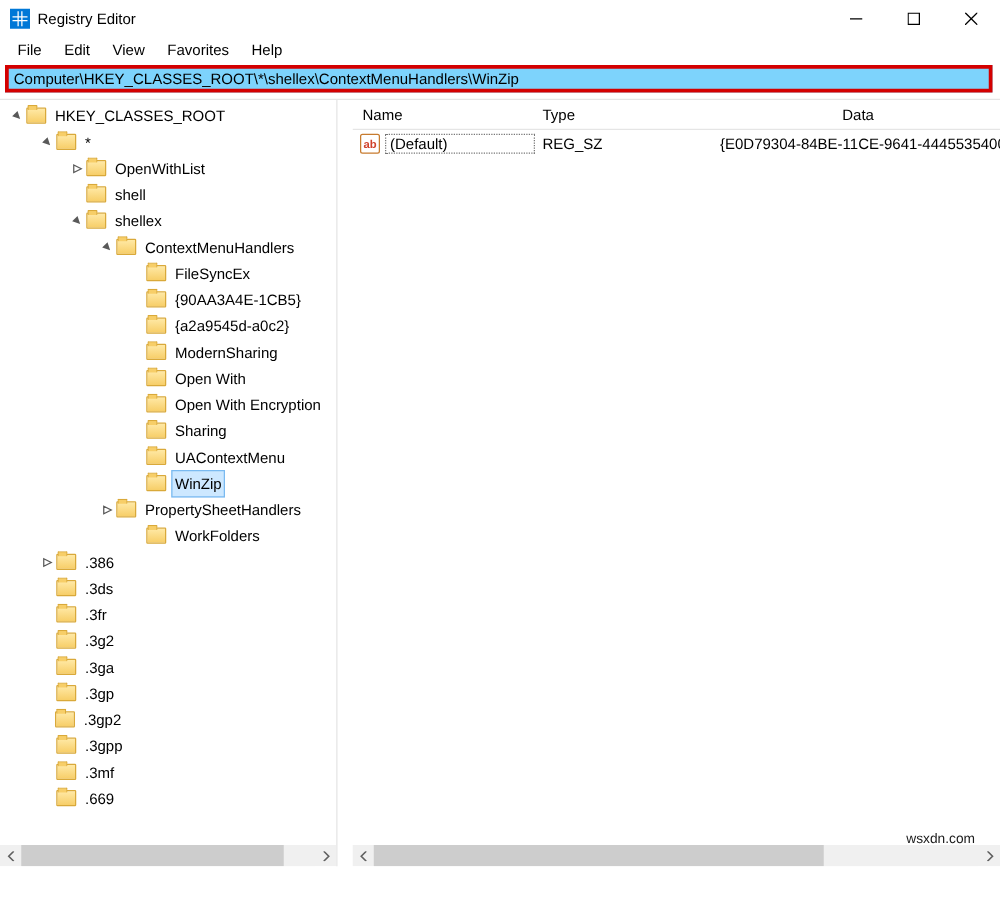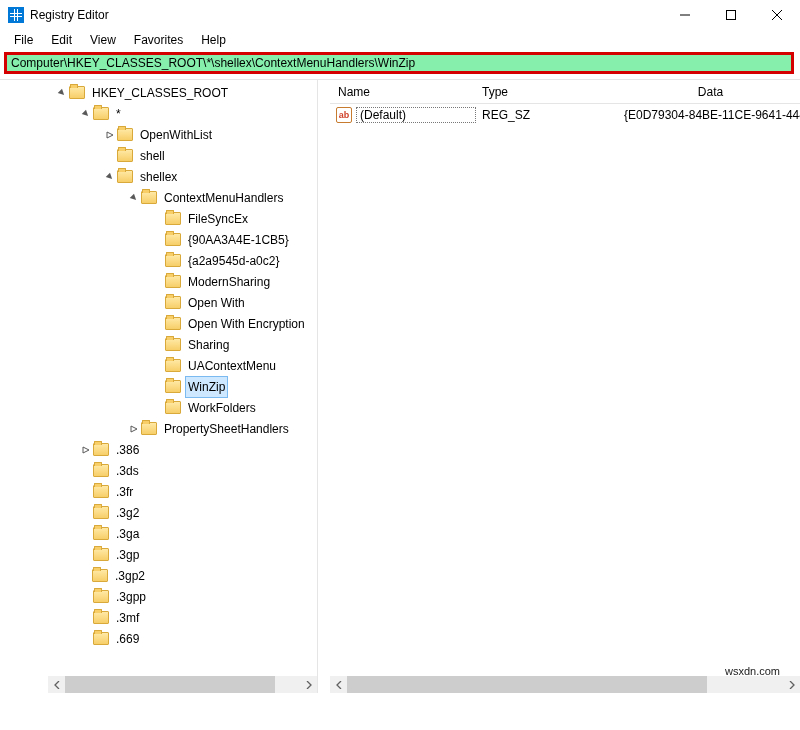--- a/index.html
+++ b/index.html
@@ -66,33 +66,32 @@
   .addressbar-wrap {
     padding: 2px 6px 5px 4px;
   }
   .addressbar {
     border: 3px solid #d40000;
     height: 22px;
     display: flex;
     align-items: center;
     padding: 0 4px;
     font-size: 12px;
-    background: #86efac;
+    background: #7dd3fc;
   }
   .content {
     display: flex;
     border-top: 1px solid #e5e5e5;
     height: 614px;
   }
   .tree-pane {
     width: 270px;
     border-right: 1px solid #e5e5e5;
     overflow: hidden;
     position: relative;
-    margin-left: 48px;
   }
   .tree {
     padding: 2px 0;
     line-height: 20px;
     font-size: 12px;
     white-space: nowrap;
   }
   .node {
     display: flex;
     align-items: center;
@@ -339,35 +338,35 @@
       <div class="node" style="padding-left:102px">
           <span class="tw"></span>
           <span class="folder-icon"></span>
           <span class="label">UAContextMenu</span>
         </div>
       <div class="node" style="padding-left:102px">
           <span class="tw"></span>
           <span class="folder-icon"></span>
           <span class="label sel">WinZip</span>
         </div>
+      <div class="node" style="padding-left:78px">
+        <span class="tw">
+            <svg viewBox="0 0 10 10">
+              <path d="M2 2 L8 5 L2 8 Z" fill="none" stroke="#595959"></path>
+            </svg>
+          </span>
+        <span class="folder-icon"></span>
+        <span class="label">PropertySheetHandlers</span>
+      </div>
+
       <div class="node" style="padding-left:102px">
           <span class="tw"></span>
           <span class="folder-icon"></span>
           <span class="label">WorkFolders</span>
         </div>
-
-      <div class="node" style="padding-left:78px">
-        <span class="tw">
-            <svg viewBox="0 0 10 10">
-              <path d="M2 2 L8 5 L2 8 Z" fill="none" stroke="#595959"></path>
-            </svg>
-          </span>
-        <span class="folder-icon"></span>
-        <span class="label">PropertySheetHandlers</span>
-      </div>
 
       <div class="node" style="padding-left:30px">
           <span class="tw">
             <svg viewBox="0 0 10 10">
               <path d="M2 2 L8 5 L2 8 Z" fill="none" stroke="#595959"></path>
             </svg>
           </span>
           <span class="folder-icon"></span>
           <span class="label">.386</span>
         </div>

